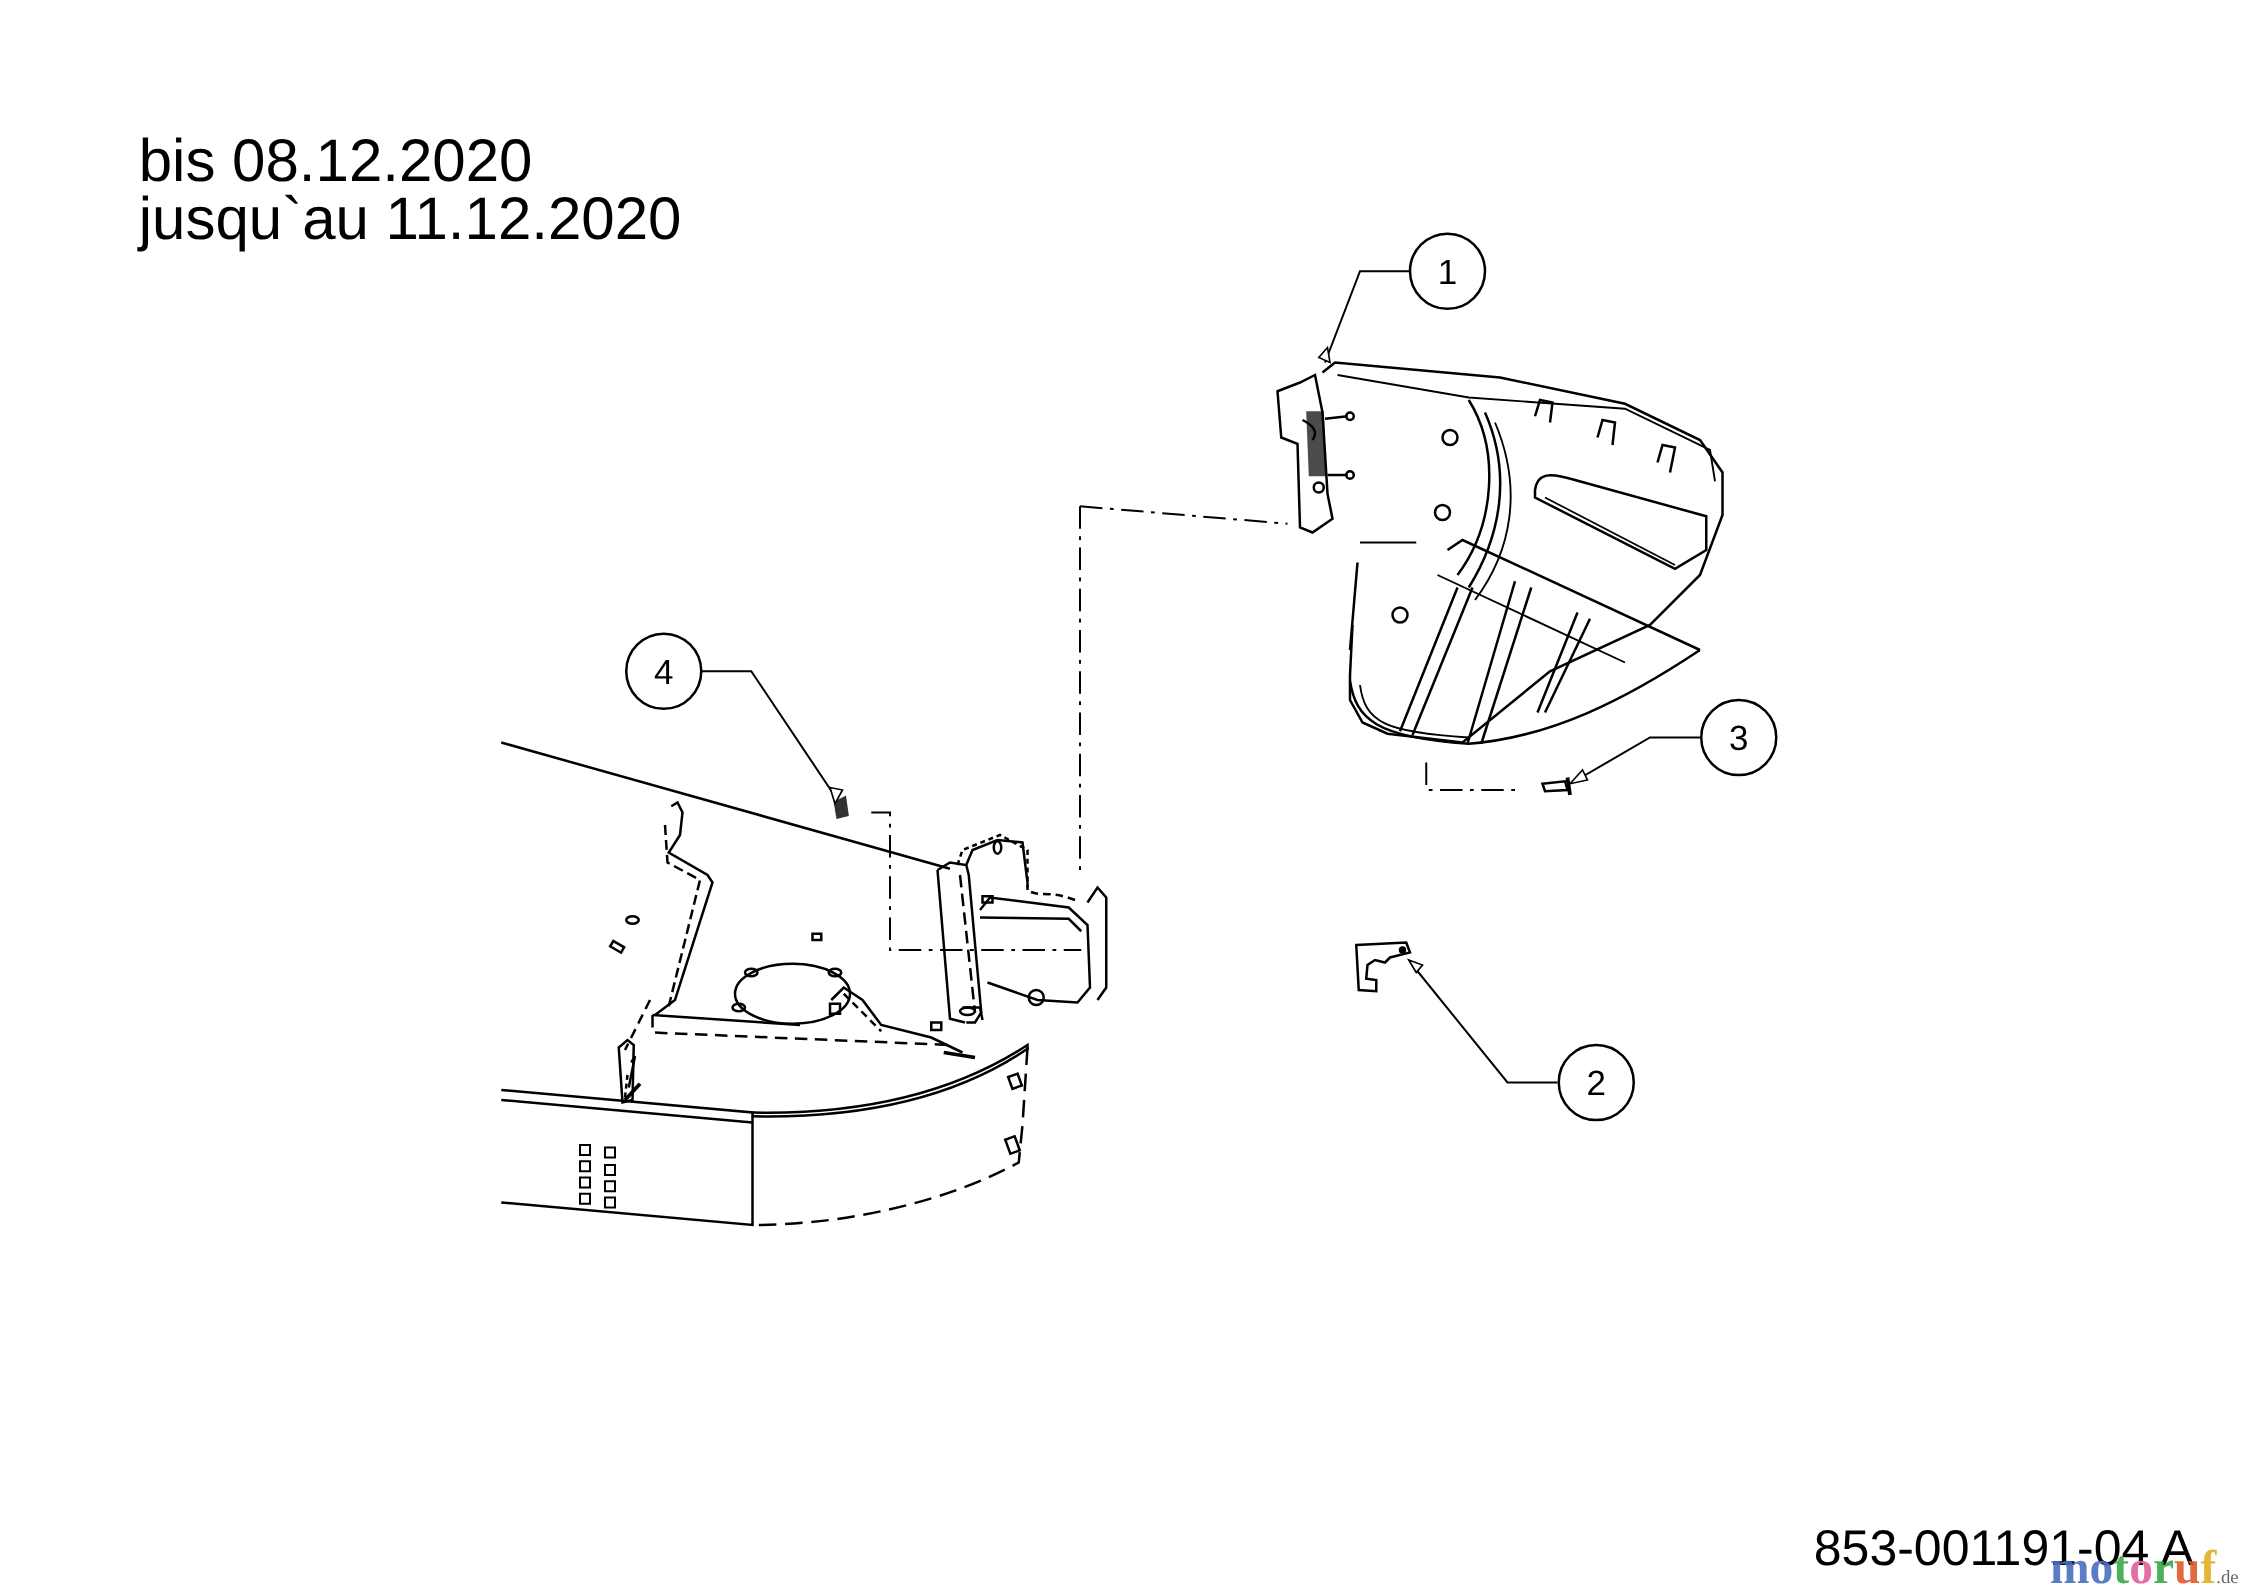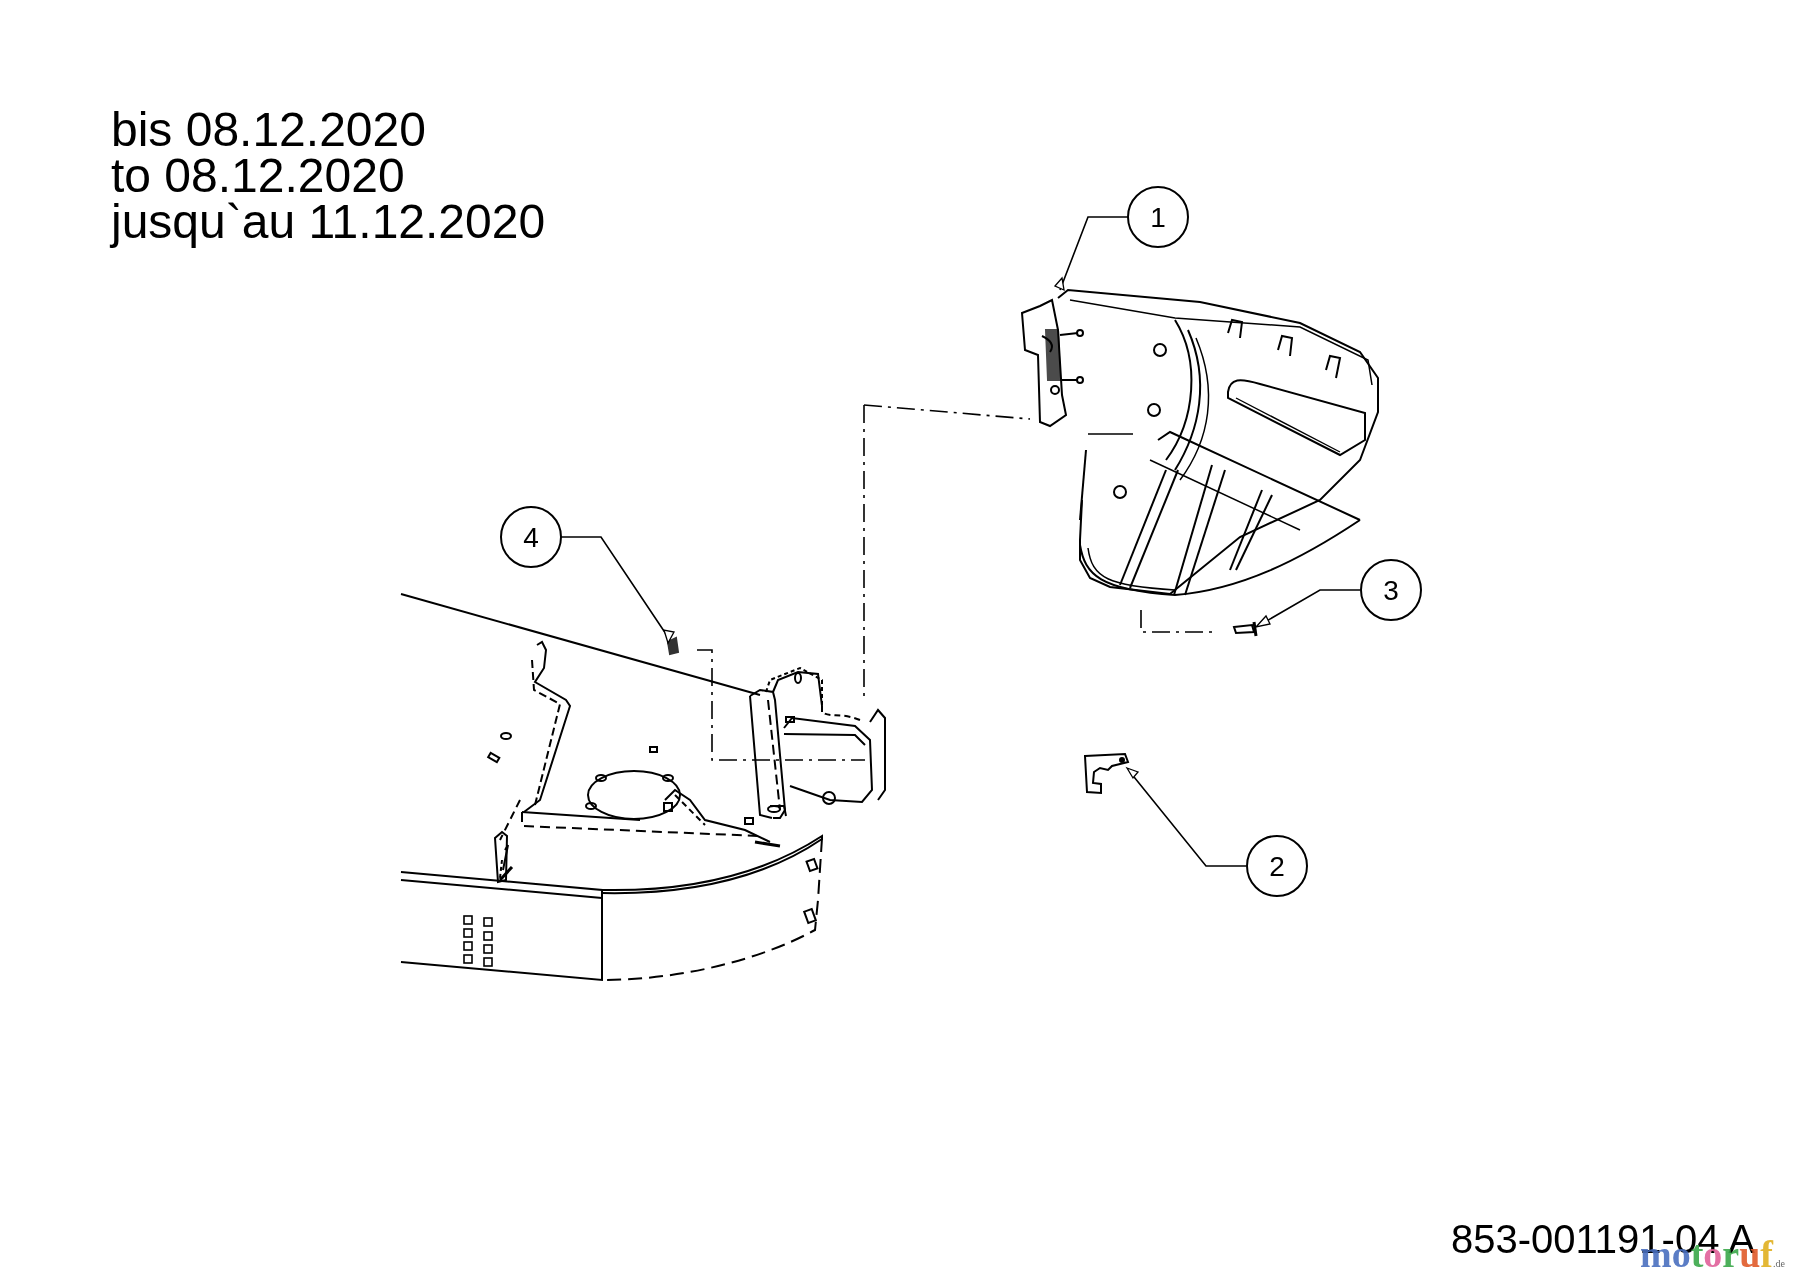--- a/index.html
+++ b/index.html
@@ -4,28 +4,27 @@
 <style>
   html, body { margin: 0; padding: 0; background: #ffffff; }
   body { width: 1800px; height: 1272px; position: relative; overflow: hidden;
          font-family: "Liberation Sans", sans-serif; color: #000; }
   .validity { position: absolute; left: 111px; top: 107px; font-size: 48px; line-height: 46px; }
   .validity div { white-space: nowrap; }
   .drawing { position: absolute; left: 0; top: 0; }
   .callout-text { font-family: "Liberation Sans", sans-serif; font-size: 28px; }
   .part-number { position: absolute; right: 45px; bottom: 10px; font-size: 40px; letter-spacing: 0px; white-space: nowrap; }
   .watermark { position: absolute; left: 1640px; top: 1232px; font-family: "Liberation Serif", serif; font-size: 38px; font-weight: bold; white-space: nowrap; opacity: 0.9; }
-  .watermark .de { font-size: 10px; color: #555; font-weight: normal; }
+  .watermark .de { font-size: 15px; color: #555; font-weight: normal; }
 </style>
 </head>
 <body>
 
 <div class="validity">
   <div>bis 08.12.2020</div>
-  <div>to 08.12.2020</div>
   <div>jusqu`au 11.12.2020</div>
 </div>
 
 <svg class="drawing" width="1800" height="1272" viewBox="0 0 1800 1272" fill="none" stroke="#000" stroke-width="2">
 
   <g>
 
     <line x1="401" y1="594" x2="760" y2="695"></line>
 
     <path d="M537 645 L542 642 L546 650 L544 668 L535 682 L566 700 L570 706 L540 800 L524 812"></path>

